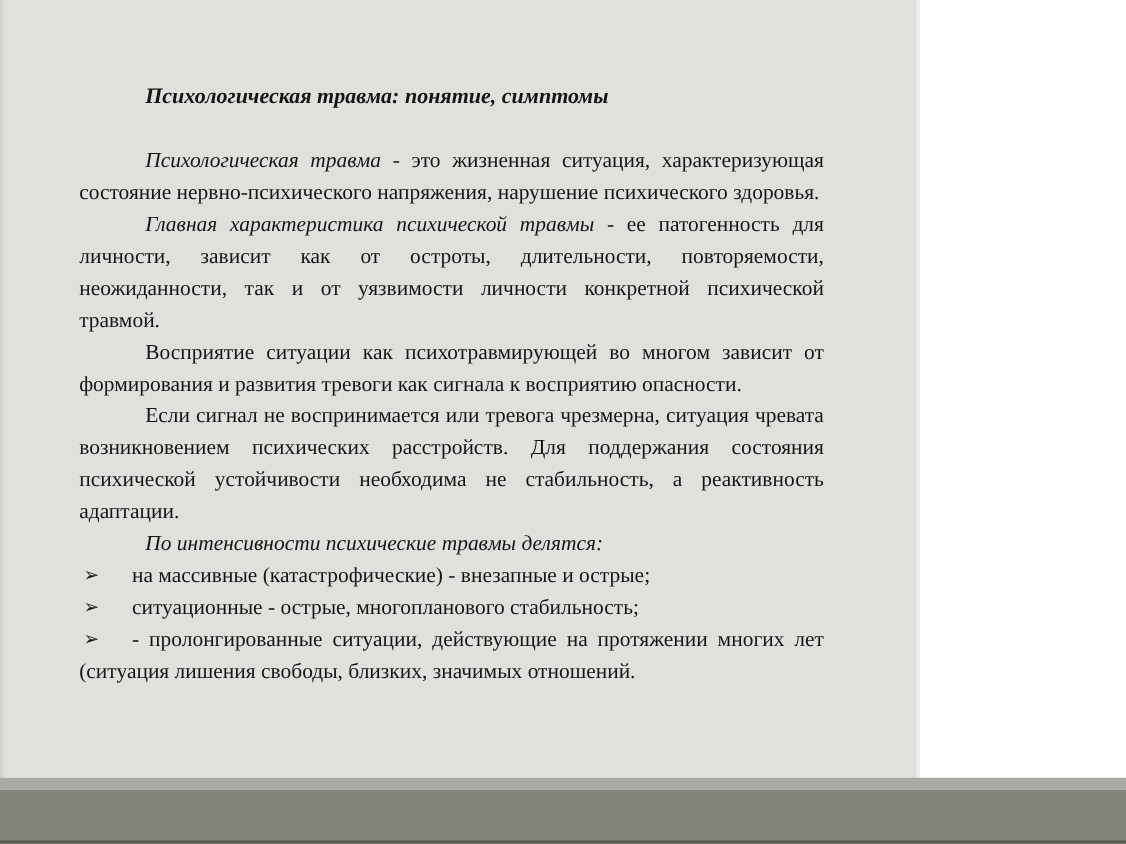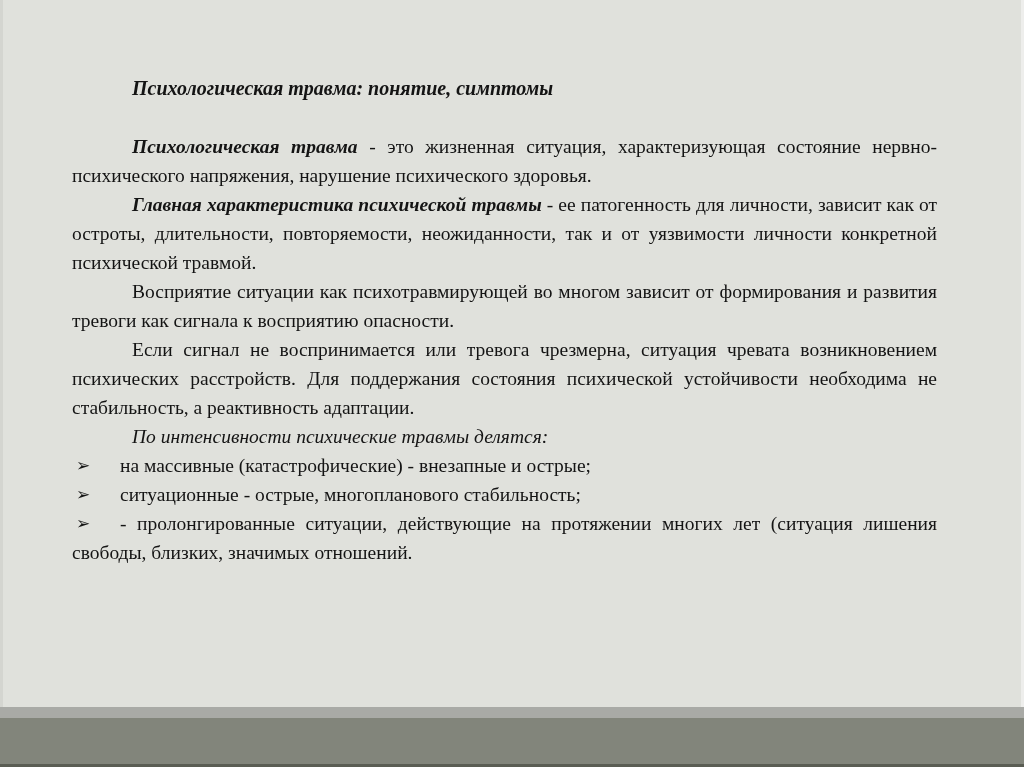--- a/index.html
+++ b/index.html
@@ -5,38 +5,38 @@
   html,body{margin:0;padding:0;}
   body{
     width:1024px;height:767px;overflow:hidden;
     font-family:"Liberation Serif","DejaVu Serif",serif;
     -webkit-font-smoothing:antialiased;
   }
   .slide{
     position:relative;width:1024px;height:767px;
   }
   .slide-content{
-    position:absolute;top:0;left:0;width:1024px;height:707px;
+    position:absolute;top:0;left:0;width:836px;height:707px;
     box-sizing:border-box;
     padding:74px 87px 0 72px;
     box-shadow:inset 3px 0 0 rgba(0,0,0,0.05), inset -3px 0 0 rgba(255,255,255,0.45);
   }
   .title{
     font-weight:bold;font-style:italic;
     font-size:20px;line-height:29px;
     text-indent:60px;
     margin:0 0 29px 0;
     text-align:left;
   }
   .body-text{font-size:19.5px;line-height:29px;color:inherit;}
   .para{
     margin:0;text-indent:60px;text-align:justify;
     font-size:19.5px;line-height:29px;
   }
-  .lead{font-weight:bold;font-style:italic;}
+  .lead{font-weight:normal;font-style:italic;}
   .list-heading{
     margin:0;text-indent:60px;text-align:left;
     font-weight:normal;font-style:italic;
     font-size:19.5px;line-height:29px;
   }
   .bullet{
     position:relative;margin:0;text-indent:48px;text-align:justify;
     font-size:19.5px;line-height:29px;
   }
   .bullet .glyph{

